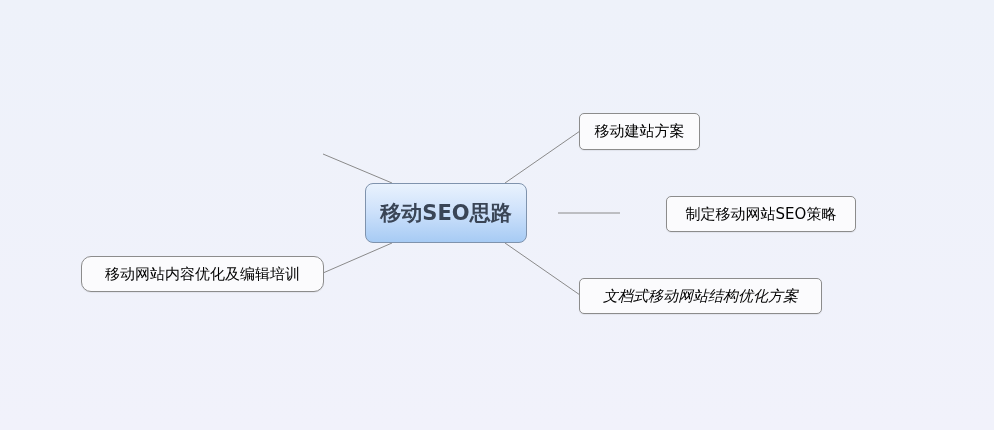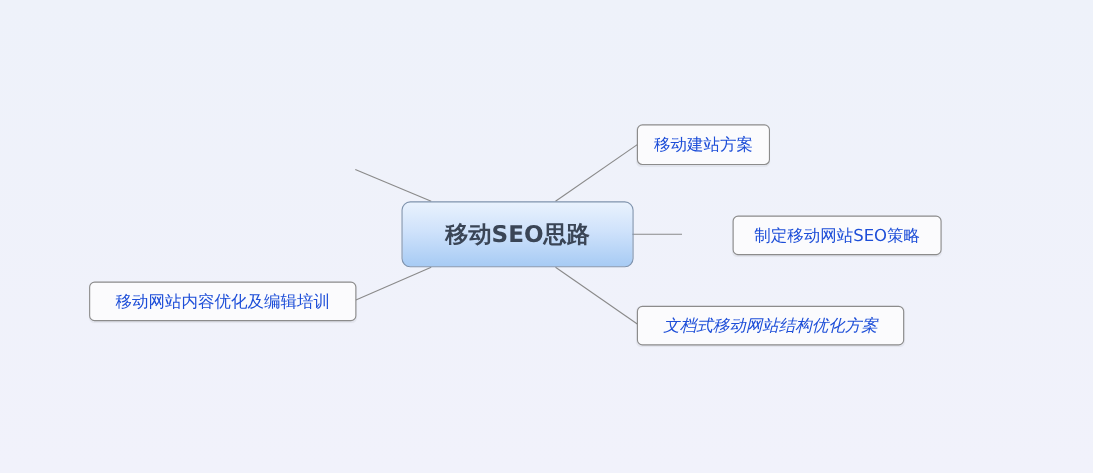--- a/index.html
+++ b/index.html
@@ -7,27 +7,27 @@
       width: 994px; height: 430px; overflow: hidden;
       background: linear-gradient(180deg, #eef2fa 0%, #f1f2fb 100%);
       font-family: "DejaVu Sans", "Liberation Sans", sans-serif;
       position: relative;
     }
     #canvas { position: absolute; left: 0; top: 0; width: 994px; height: 430px; }
     svg.links { position: absolute; left: 0; top: 0; }
     .node {
       position: absolute; box-sizing: border-box;
       border: 1px solid #8c8c8c; border-radius: 5px;
-      background: #fbfbfd; color: #1d4ed8;
+      background: #fbfbfd; color: #000000;
       font-size: 15px; display: flex; align-items: center; justify-content: center;
       white-space: nowrap; box-shadow: 0 1px 1px rgba(0,0,0,0.06);
     }
     .center {
       position: absolute; box-sizing: border-box;
-      left: 365px; top: 183px; width: 211px; height: 60px;
+      left: 365px; top: 183px; width: 162px; height: 60px;
       border: 1px solid #7f93ad; border-radius: 8px;
       background: linear-gradient(180deg, #e9f2fd 0%, #cfe2fb 45%, #a7cbf4 100%);
       color: #3a4556; font-weight: bold; font-size: 21px;
       display: flex; align-items: center; justify-content: center;
       white-space: nowrap;
     }
   </style>
 </head>
 <body>
 
@@ -42,14 +42,14 @@
 
   <div class="center">移动SEO思路</div>
 
   <div class="node" style="left:579px; top:113px; width:121px; height:37px;">移动建站方案</div>
 
   <div class="node" style="left:620px; top:196px; width:190px; height:36px;margin-left:46px;">制定移动网站SEO策略</div>
 
   <div class="node" style="left:579px; top:278px; width:243px; height:36px;font-style:italic;">文档式移动网站结构优化方案</div>
 
 
-  <div class="node" style="left:81px; top:256px; width:243px; height:36px;">移动网站内容优化及编辑培训</div>
+  <div class="node" style="left:81px; top:256px; width:243px; height:36px;border-radius:10px;">移动网站内容优化及编辑培训</div>
 </div>
 
 </body></html>

